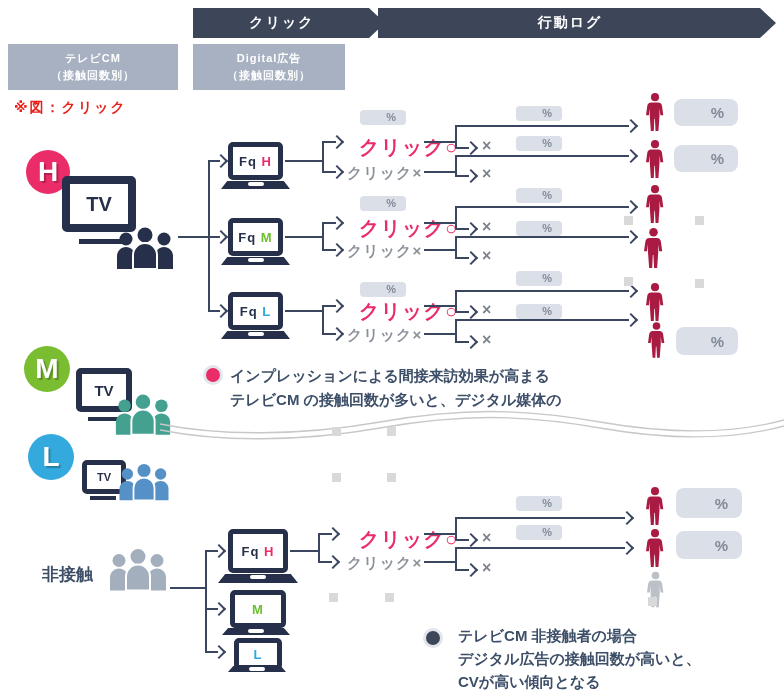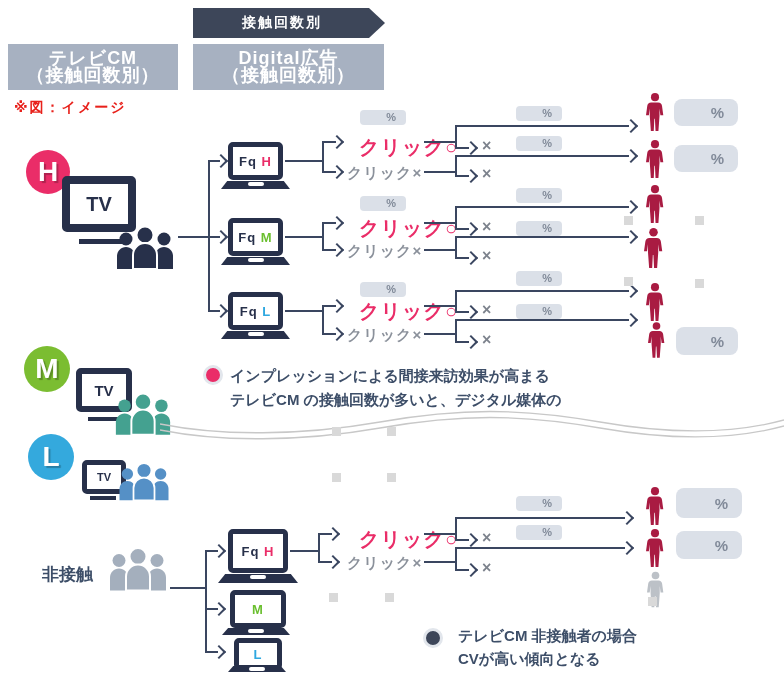--- a/index.html
+++ b/index.html
@@ -12,21 +12,21 @@
   .canvas{position:relative;width:784px;height:696px;background:#fff;overflow:hidden;
           font-family:"Liberation Sans","DejaVu Sans",sans-serif;}
   .abs{position:absolute;}
   
   .banner{position:absolute;top:8px;height:30px;background:var(--banner);color:#fff;
           font-size:14px;font-weight:bold;display:flex;align-items:center;justify-content:center;
           padding-right:14px;letter-spacing:2px;
           clip-path:polygon(0 0, calc(100% - 16px) 0, 100% 50%, calc(100% - 16px) 100%, 0 100%);}
   .gbox{position:absolute;top:44px;height:46px;background:var(--gbox);color:#fff;
         font-weight:bold;display:flex;flex-direction:column;align-items:center;justify-content:center;
-        font-size:18px;line-height:17px;letter-spacing:1px;text-align:center;}
+        font-size:11px;line-height:17px;letter-spacing:1px;text-align:center;}
   .cvbox{position:absolute;top:44px;height:46px;background:var(--pink);color:#fff;font-weight:bold;
          font-size:15px;letter-spacing:2px;display:flex;align-items:center;justify-content:center;}
   .note{position:absolute;color:var(--red);font-size:14px;font-weight:bold;letter-spacing:2px;}
   
   .circle{position:absolute;border-radius:50%;color:#fff;font-weight:bold;font-size:28px;
           display:flex;align-items:center;justify-content:center;text-shadow:2px 2px 1px rgba(0,0,0,.25);}
   .tv-screen{position:absolute;background:#fff;border:solid var(--icon);border-radius:5px;
              display:flex;align-items:center;justify-content:center;font-weight:bold;color:var(--icon);}
   .tv-base{position:absolute;background:var(--icon);}
   .lap-screen{position:absolute;background:#fff;border:5px solid var(--icon);border-radius:5px;
@@ -70,32 +70,35 @@
       <path d="M42,44 v-13 c0,-5 4,-9 9,-9 s9,4 9,9 v13 z"></path>
       <circle cx="32" cy="10" r="8.5" stroke="#fff" stroke-width="2"></circle>
       <path d="M20,44 v-14 c0,-6.6 5.4,-12 12,-12 s12,5.4 12,12 v14 z" stroke="#fff" stroke-width="2"></path>
     </symbol>
   </defs>
 </svg>
 
 <div class="canvas">
 
   <div class="banner" style="left:193px;width:178px">
-      <span>接触回数別</span>
+      <span>クリック</span>
+    </div>
+  <div class="banner" style="left:378px;width:384px">
+      <span>行動ログ</span>
     </div>
 
   <div class="gbox" style="left:8px;width:170px">
     <span>テレビCM</span>
     <span>（接触回数別）</span>
   </div>
-  <div class="gbox" style="left:193px;width:191px">
+  <div class="gbox" style="left:193px;width:152px">
     <span>Digital広告</span>
     <span>（接触回数別）</span>
   </div>
-  <div class="note" style="left:14px;top:99px">※図：イメージ</div>
+  <div class="note" style="left:14px;top:99px">※図：クリック</div>
 
   <div class="circle" style="left:26px;top:150px;width:44px;height:44px;background:var(--pink)">
       <span>H</span>
     </div>
   <div class="tv-screen" style="left:62px;top:176px;width:58px;height:40px;border-width:8px;font-size:20px">
       <span>TV</span>
     </div>
   <div class="tv-base" style="left:79px;top:239px;width:44px;height:5px"></div>
   <svg class="person" style="left:112px;top:225px" width="66" height="44">
       <use href="#crowd" fill="#27304a"></use>
@@ -328,16 +331,17 @@
   <div class="badge-lg" style="left:676px;top:488px;width:66px;height:30px">%</div>
   <div class="badge-lg" style="left:676px;top:531px;width:66px;height:28px">%</div>
 
   <div class="sq" style="left:329px;top:593px"></div>
   <div class="sq" style="left:385px;top:593px"></div>
   <div class="sq" style="left:648px;top:597px"></div>
 
   <div class="bullet" style="left:423px;top:628px;background:#3d4659"></div>
   <div class="ann" style="left:458px;top:624px;line-height:23px">
     <div>テレビCM 非接触者の場合</div>
+    <div>デジタル広告の接触回数が高いと、</div>
     <div>CVが高い傾向となる</div>
   </div>
 
 </div>
 
 </body></html>

